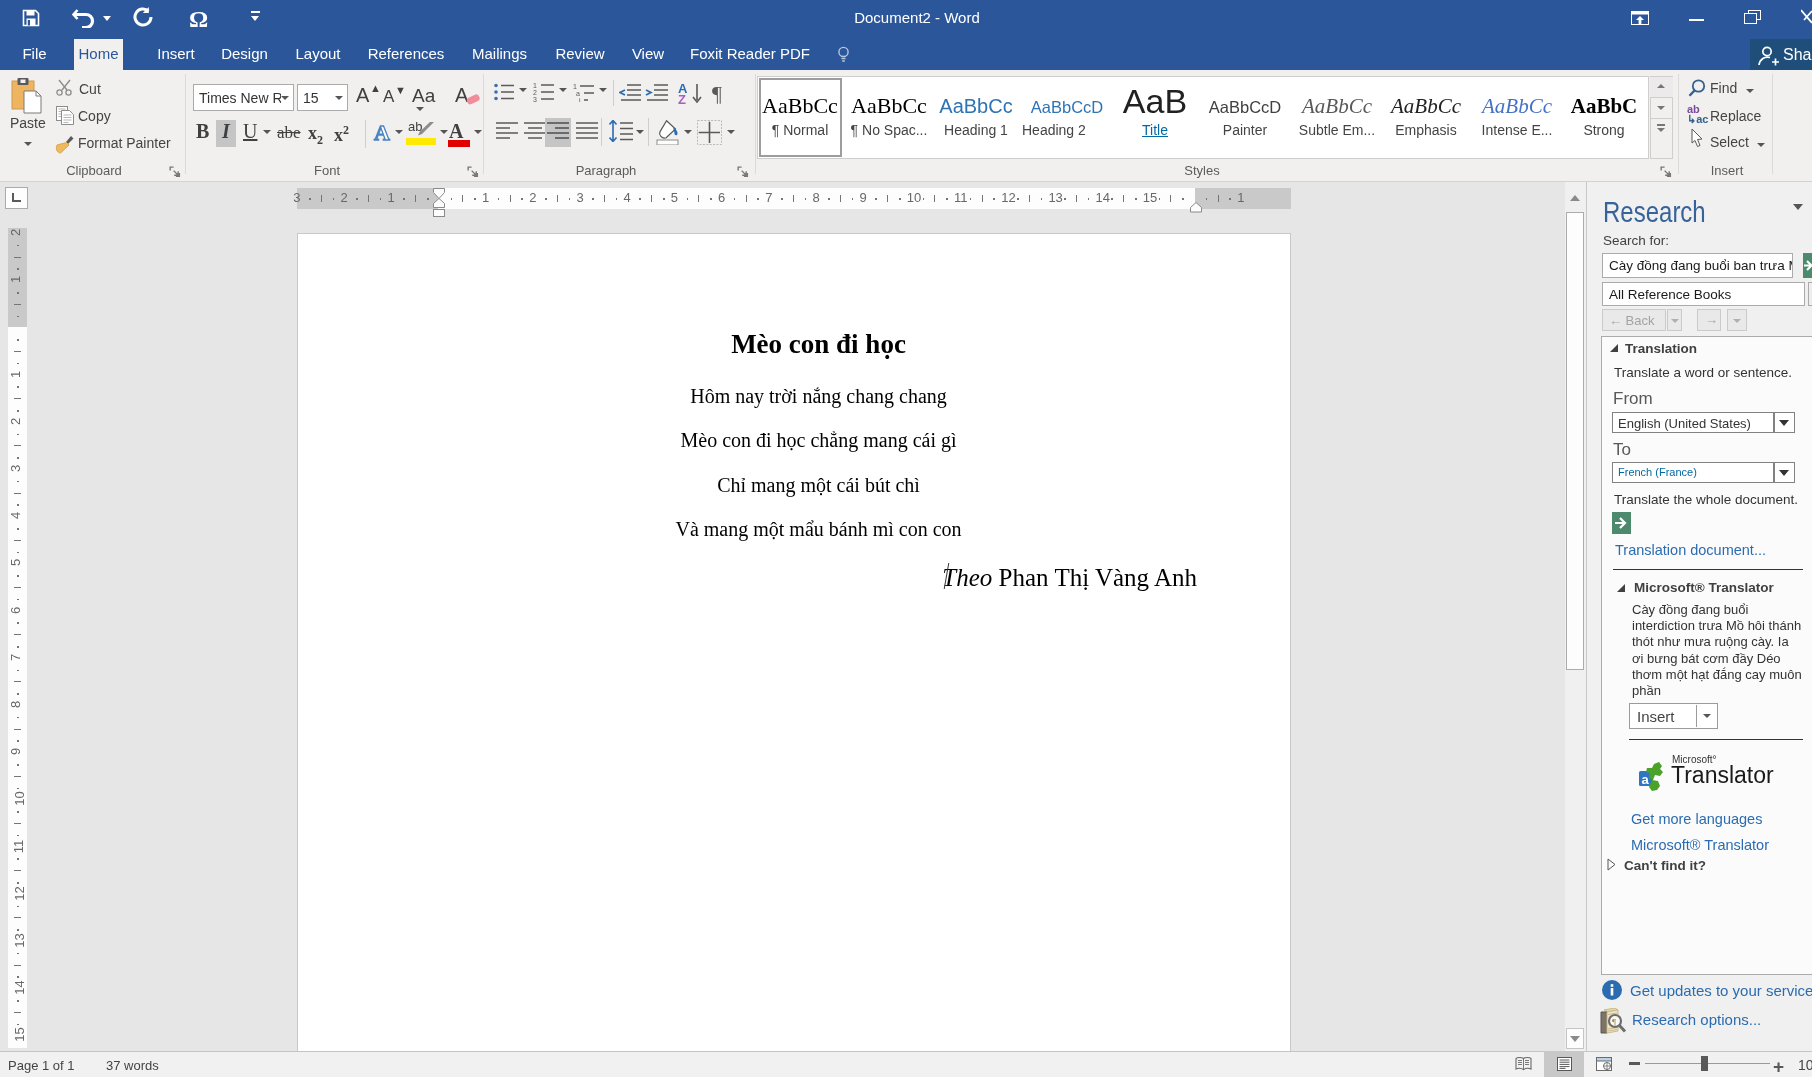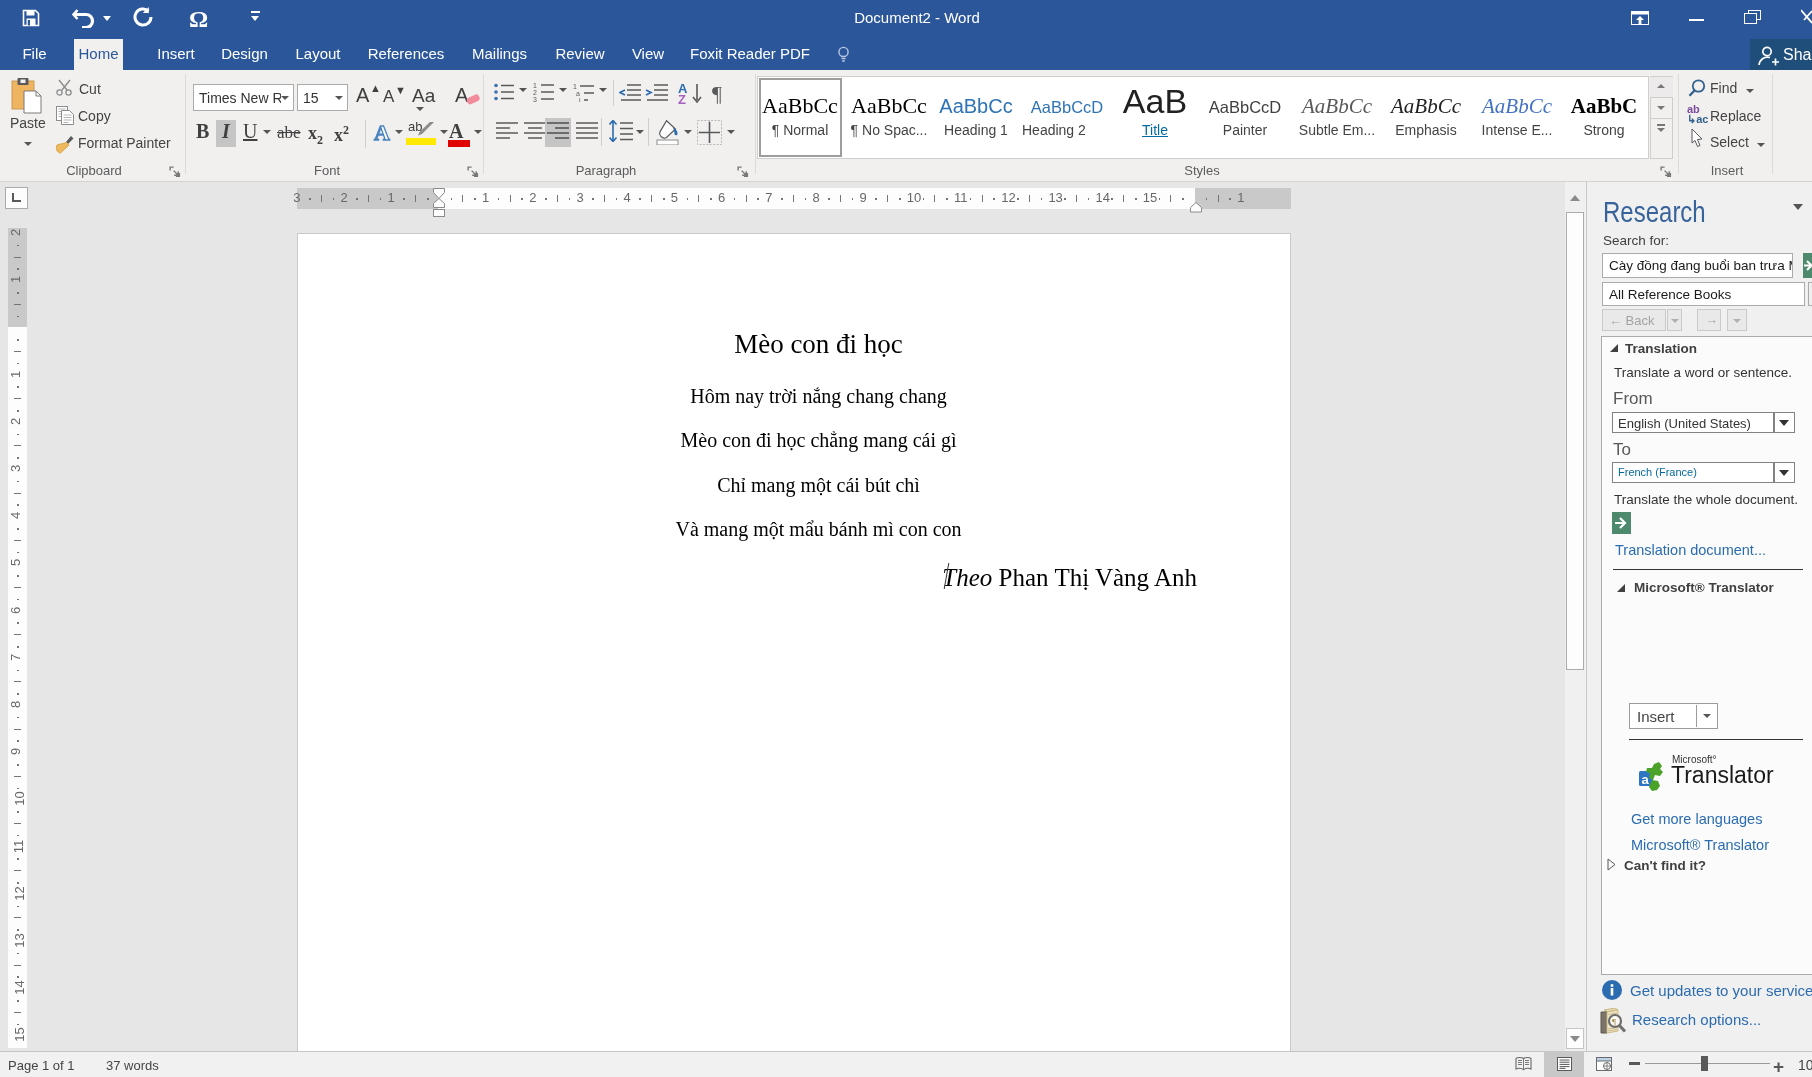--- a/index.html
+++ b/index.html
@@ -488,21 +488,21 @@
     <div class="rdot" style="top: 772px; left: 9px;"></div>
     <div class="rtickh" style="top: 783.8px; left: 6px;"></div>
     <div class="rdot" style="top: 795.6px; left: 9px;"></div>
     <div class="rnum" style="left: 4px; top: 799.4px; transform: rotate(-90deg);">15</div>
   </div>
 <div class="abs" id="tabsel" style="left:5px;top:187px;width:23px;height:22px;background:#fdfdfd;border:1px solid #ababab">
     <span style="position:absolute;left:6px;top:5px;width:9px;height:9px;border-left:2px solid #595959;border-bottom:2px solid #595959"></span>
   </div>
 
 <div class="abs" id="page"></div>
-<div class="docline" style="top:329px;font-size:27px;font-weight:normal">Mèo con đi học</div>
+<div class="docline" style="top:329px;font-size:27px;font-weight:bold">Mèo con đi học</div>
 <div class="docline" style="top:385px;font-size:20px">Hôm nay trời nắng chang chang</div>
 <div class="docline" style="top:429px;font-size:20px">Mèo con đi học chẳng mang cái gì</div>
 <div class="docline" style="top:474px;font-size:20px">Chỉ mang một cái bút chì</div>
 <div class="docline" style="top:518px;font-size:20px">Và mang một mẩu bánh mì con con</div>
 <div class="docline" style="top:564px;text-align:right"><span style="font-style:italic">Theo</span> Phan Thị Vàng Anh</div>
 <div class="abs" style="left:946px;top:563px;width:1px;height:26px;background:#333;transform:skewX(-10deg)"></div>
 
 <div class="abs" id="docscroll">
   <div class="abs" style="left:1565px;top:182px;width:21px;height:869px;background:#f0f0f0"></div>
   <div class="abs" style="left:1566px;top:186px;width:18px;height:25px;background:#f0f0f0">
@@ -565,20 +565,21 @@
   <div class="rs" style="left:27px;top:310px;font-size:13.5px;color:#333">Translate the whole document.</div>
   <div class="rs" style="left:25px;top:330px;width:19px;height:22px;background:#4d8a6d">
     <svg style="position:absolute;left:2px;top:4px" width="15" height="14" viewBox="0 0 15 14">
         <path d="M1 7 h9 M6 2 l5 5 l-5 5" fill="none" stroke="#fff" stroke-width="2.2"></path>
       </svg>
   </div>
   <div class="rs link" style="left:28px;top:360px;font-size:14.5px">Translation document...</div>
   <div class="rs" style="left:26px;top:387px;width:190px;height:1px;background:#333"></div>
   <div class="rs" style="left:30px;top:402px;width:0;height:0;border-left:8px solid transparent;border-bottom:8px solid #404040"></div>
   <div class="rs" style="left:47px;top:398px;font-size:13.5px;font-weight:bold;color:#404040">Microsoft® Translator</div>
+  <div class="rs" style="left:45px;top:420px;font-size:13px;color:#333;line-height:16.2px">Cày đồng đang buổi<br>interdiction trưa Mồ hôi thánh<br>thót như mưa ruộng cày. Ia<br>ơi bưng bát cơm đầy Déo<br>thơm một hạt đắng cay muôn<br>phần</div>
   <div class="rs" style="left:42px;top:521px;width:89px;height:26px;background:#fff;border:1px solid #9b9b9b">
     <span style="position:absolute;left:7px;top:4px;font-size:15px;color:#444">Insert</span>
     <span style="position:absolute;left:66px;top:1px;width:1px;height:22px;background:#9b9b9b"></span>
     <span class="caret-d" style="position:absolute;left:73px;top:10px;border-top-color:#555"></span>
   </div>
   <div class="rs" style="left:42px;top:557px;width:174px;height:1px;background:#333"></div>
   <div class="rs" id="mtlogo" style="left:52px;top:580px">
     <svg width="27" height="30" viewBox="0 0 27 30">
       <rect x="0" y="9" width="14" height="15" rx="1.5" fill="#2e75c6"></rect>
       <text x="2.5" y="22" font-size="13" font-weight="bold" fill="#fff" font-family="Liberation Sans">a</text>

